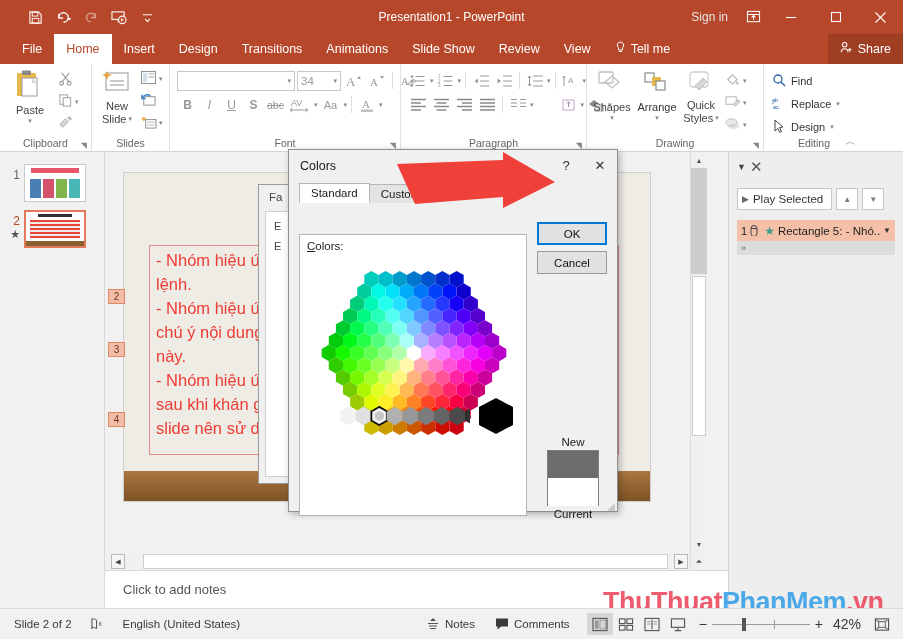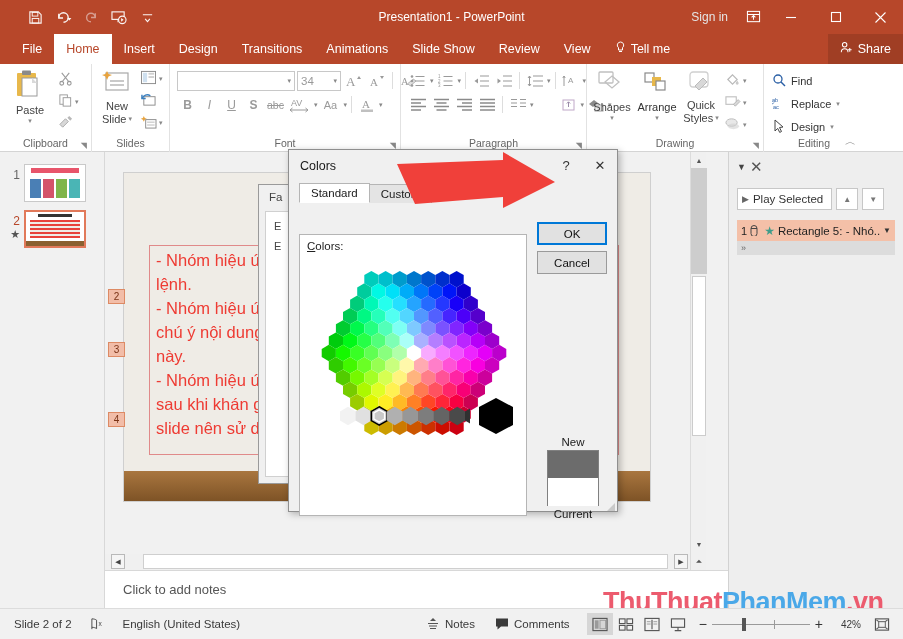--- a/index.html
+++ b/index.html
@@ -262,21 +262,21 @@
     border-top:1px solid #dcdcdc; display:flex; align-items:center; font-size: 11.5px; color:#3a3a3a;
   }
   .sb-item { padding: 0 9px; display:flex; align-items:center; gap:5px; }
   .sb-right { margin-left:auto; display:flex; align-items:center; gap:2px; padding-right:8px;}
   .viewbtn { width:26px; height:22px; display:flex; align-items:center; justify-content:center;}
   .viewbtn.active { background:#d6d6d6; }
   .zoomslider { display:flex; align-items:center; gap:5px; padding: 0 6px;}
   .zs-track { width:98px; height:1px; background:#9a9a9a; position:relative;}
   .zs-knob { position:absolute; left:30px; top:-6px; width:4px; height:13px; background:#555;}
   .zs-mid { position:absolute; left:62px; top:-4px; width:1px; height:9px; background:#9a9a9a;}
-  .zoompct { width:30px; text-align:right; font-size:10px;}
+  .zoompct { width:30px; text-align:right; font-size:14px;}
 </style>
 </head>
 <body>
 
 <div class="titlebar">
   <div class="qat">
     <div class="qat-btn">
       <svg width="15" height="15" viewBox="0 0 16 16">
           <path d="M2 2h9l3 3v9H2z" fill="none" stroke="#fff" stroke-width="1.2"></path>
           <rect x="4.5" y="2.5" width="6" height="4" fill="none" stroke="#fff" stroke-width="1"></rect>

